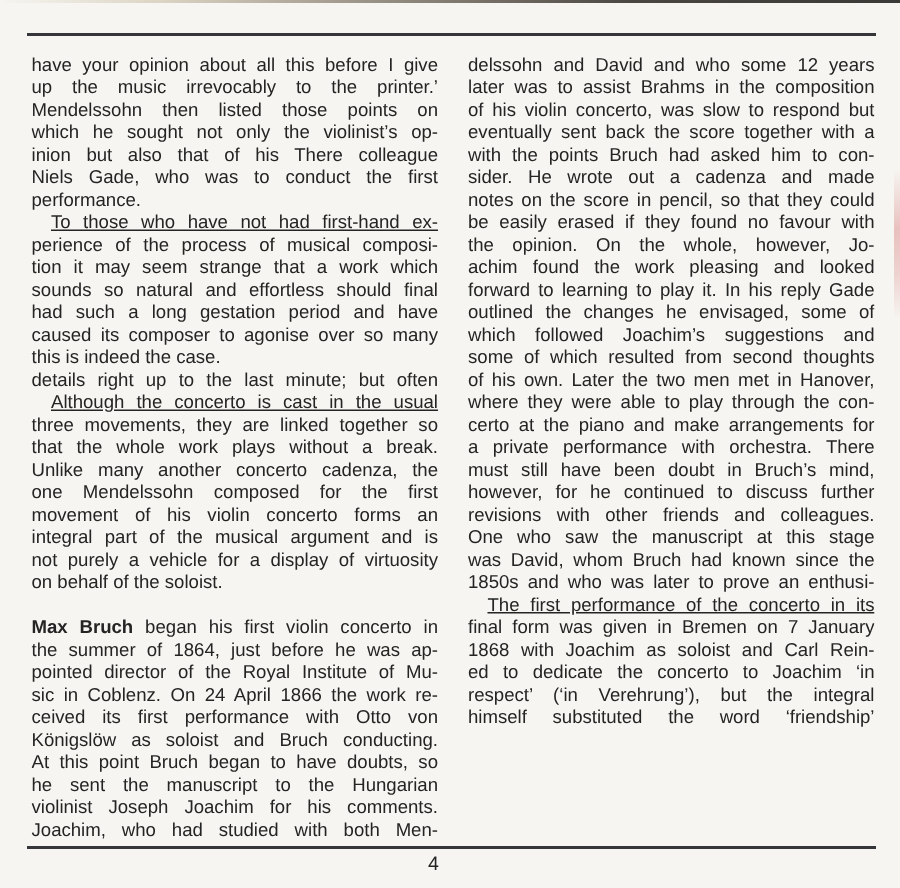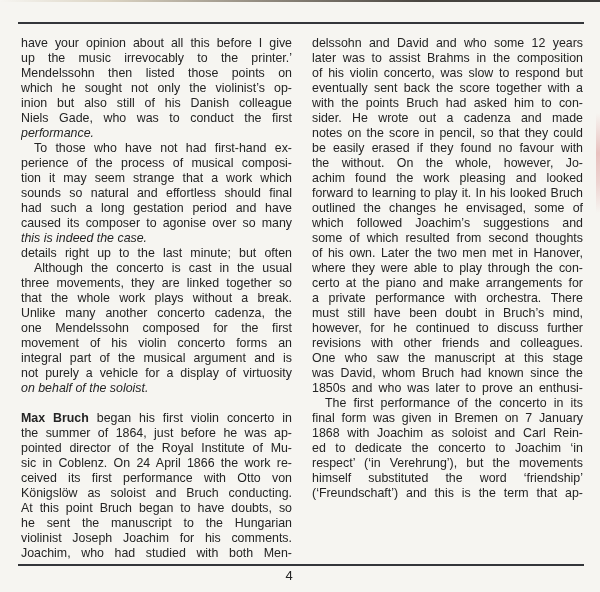--- a/index.html
+++ b/index.html
@@ -38,22 +38,22 @@
   }
   .col{
     width:271px;
     font-size:12.4px;line-height:15px;color:var(--ink);
   }
   .line{
     height:15px;overflow:hidden;
     text-align:justify;
     text-align-last:justify;
   }
-  .line.last{text-align-last:left;font-style:italic;}
-  .para.indent .line:first-child{text-indent:13px;}
+  .line.last{text-align-last:left;}
+  .para.indent .line:first-child{text-indent:13px;text-decoration:underline;}
   .para.gap{margin-top:15px;}
   .page-num{
     position:absolute;top:568px;left:0;width:578px;
     text-align:center;font-size:13px;color:var(--ink);
   }
   .pink-streak{
     position:absolute;right:0;top:113px;width:4px;height:100px;
     background:linear-gradient(to bottom,
       rgba(225,160,160,0) 0%,
       rgba(222,148,148,0.55) 40%,
@@ -68,21 +68,21 @@
   <div class="top-edge"></div>
   <div class="rule rule-top"></div>
 
   <div class="columns">
     <div class="col" id="col-left">
         <div class="para">
           <div class="line">have your opinion about all this before I give</div>
           <div class="line">up the music irrevocably to the printer.’</div>
           <div class="line">Mendelssohn then listed those points on</div>
           <div class="line">which he sought not only the violinist’s op-</div>
-          <div class="line">inion but also still of his Danish colleague</div>
+          <div class="line">inion but also that of his There colleague</div>
           <div class="line">Niels Gade, who was to conduct the first</div>
           <div class="line last">performance.</div>
         </div>
         <div class="para indent">
           <div class="line">To those who have not had first-hand ex-</div>
           <div class="line">perience of the process of musical composi-</div>
           <div class="line">tion it may seem strange that a work which</div>
           <div class="line">sounds so natural and effortless should final</div>
           <div class="line">had such a long gestation period and have</div>
           <div class="line">caused its composer to agonise over so many</div>
@@ -116,45 +116,44 @@
     <div class="col" id="col-right">
         <div class="para">
           <div class="line">delssohn and David and who some 12 years</div>
           <div class="line">later was to assist Brahms in the composition</div>
           <div class="line">of his violin concerto, was slow to respond but</div>
           <div class="line">eventually sent back the score together with a</div>
           <div class="line">with the points Bruch had asked him to con-</div>
           <div class="line">sider. He wrote out a cadenza and made</div>
           <div class="line">notes on the score in pencil, so that they could</div>
           <div class="line">be easily erased if they found no favour with</div>
-          <div class="line">the without. On the whole, however, Jo-</div>
+          <div class="line">the opinion. On the whole, however, Jo-</div>
           <div class="line">achim found the work pleasing and looked</div>
-          <div class="line">forward to learning to play it. In his looked Bruch</div>
+          <div class="line">forward to learning to play it. In his reply Gade</div>
           <div class="line">outlined the changes he envisaged, some of</div>
           <div class="line">which followed Joachim’s suggestions and</div>
           <div class="line">some of which resulted from second thoughts</div>
           <div class="line">of his own. Later the two men met in Hanover,</div>
           <div class="line">where they were able to play through the con-</div>
           <div class="line">certo at the piano and make arrangements for</div>
           <div class="line">a private performance with orchestra. There</div>
           <div class="line">must still have been doubt in Bruch’s mind,</div>
           <div class="line">however, for he continued to discuss further</div>
           <div class="line">revisions with other friends and colleagues.</div>
           <div class="line">One who saw the manuscript at this stage</div>
           <div class="line">was David, whom Bruch had known since the</div>
           <div class="line">1850s and who was later to prove an enthusi-</div>
         </div>
         <div class="para indent">
           <div class="line">The first performance of the concerto in its</div>
           <div class="line">final form was given in Bremen on 7 January</div>
           <div class="line">1868 with Joachim as soloist and Carl Rein-</div>
           <div class="line">ed to dedicate the concerto to Joachim ‘in</div>
-          <div class="line">respect’ (‘in Verehrung’), but the movements</div>
+          <div class="line">respect’ (‘in Verehrung’), but the integral</div>
           <div class="line">himself substituted the word ‘friendship’</div>
-          <div class="line">(‘Freundschaft’) and this is the term that ap-</div>
         </div>
       </div>
   </div>
 
   <div class="rule rule-bottom"></div>
   <div class="page-num">4</div>
   <div class="pink-streak"></div>
 </div>
 
 </body></html>

